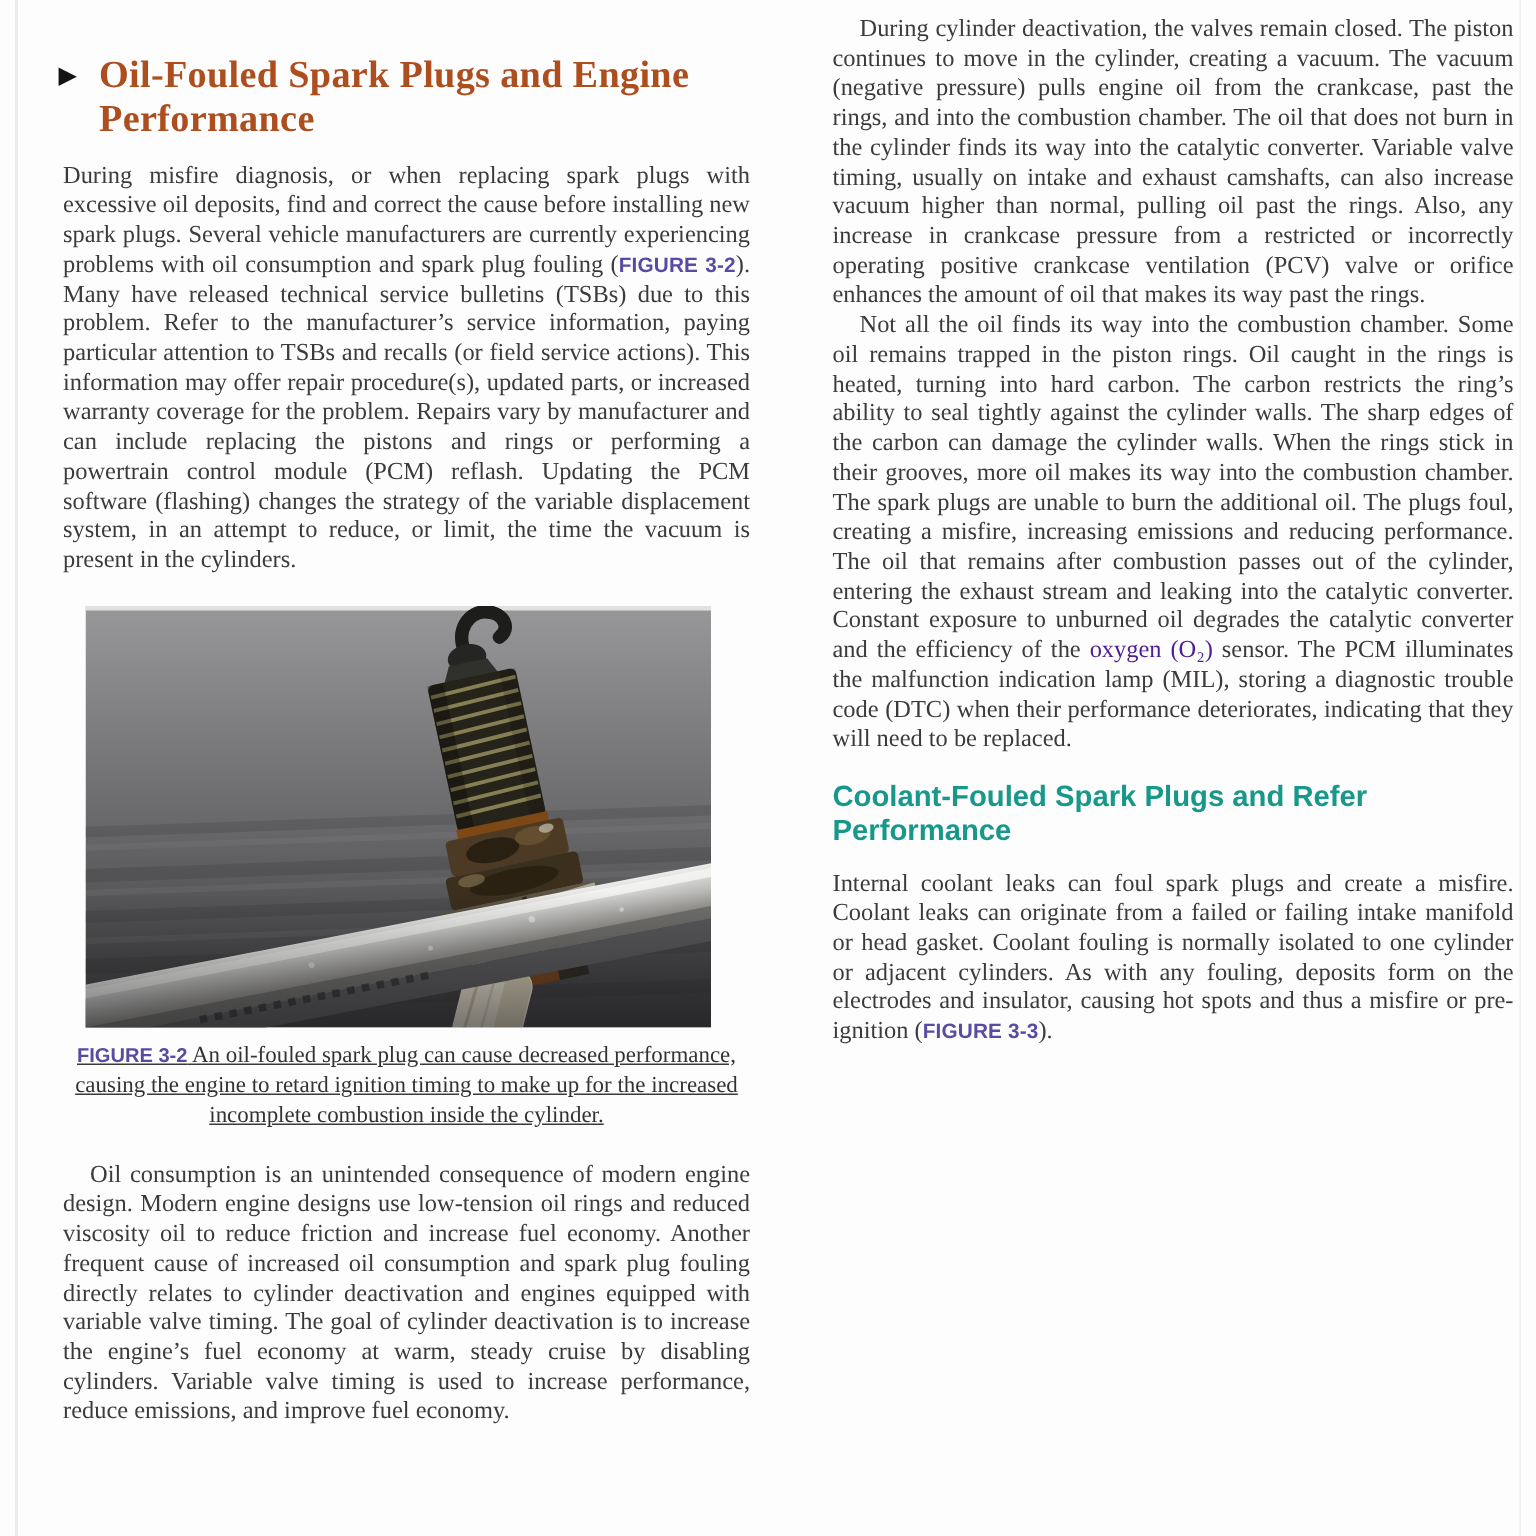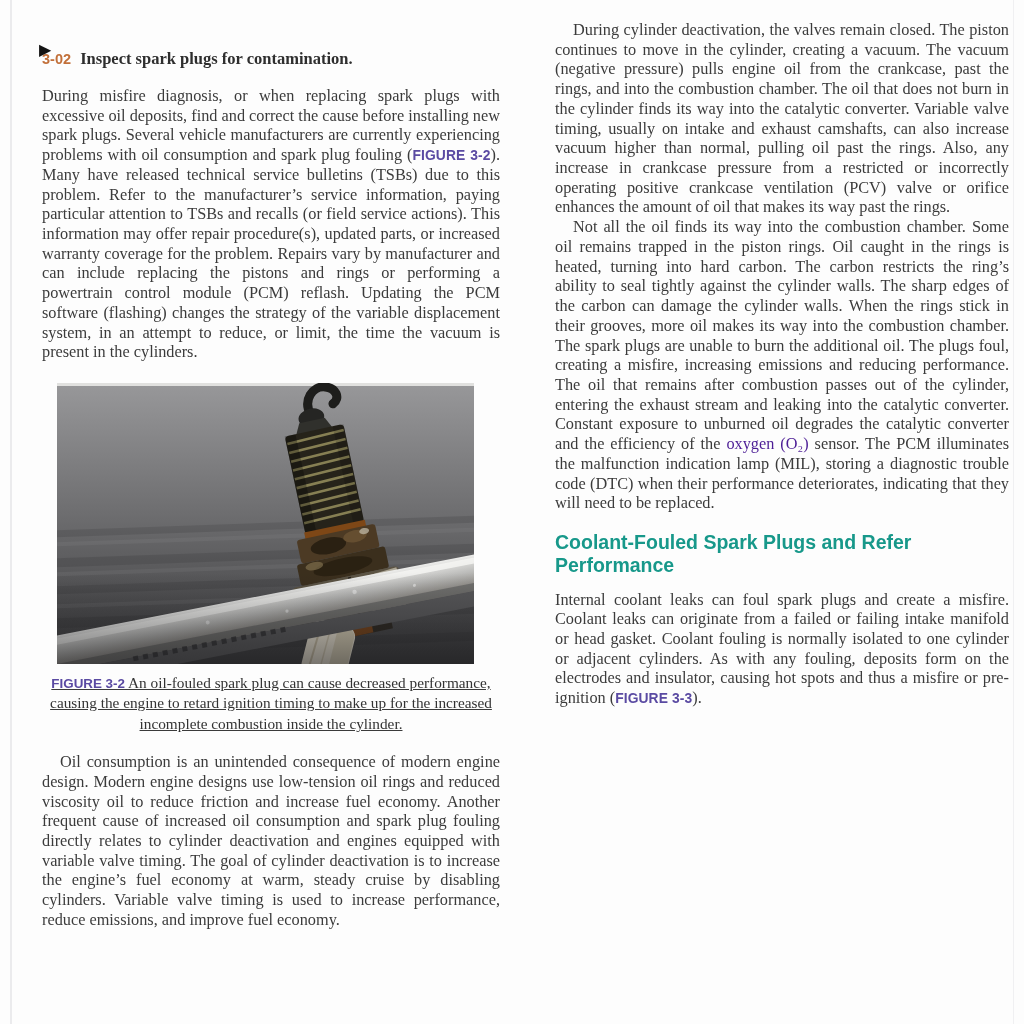--- a/index.html
+++ b/index.html
@@ -6,21 +6,21 @@
   body{
     width:1024px;height:1024px;overflow:hidden;position:relative;
     background:#fdfdfd;
     font-family:"Liberation Serif","DejaVu Serif",serif;
     color:#3b3b3b;
   }
   .edge-left{position:absolute;left:10px;top:0;width:2px;height:1024px;background:#ebebed;}
   .edge-right{position:absolute;right:10px;top:0;width:1px;height:1024px;background:#f0f0f2;}
   .columns{display:flex;padding-left:42px;}
   .col-left{width:458px;padding-top:36px;}
-  .col-right{width:454px;margin-left:55px;padding-top:20px;}
+  .col-right{width:454px;margin-left:55px;padding-top:9px;}
 
   h1.section-heading{
     position:relative;margin:0 0 13px 0;padding-left:24px;
     font-size:25.5px;line-height:1.13;font-weight:700;
     color:#ad4e1f;letter-spacing:.2px;
   }
   h1 .tri{
     position:absolute;left:-3px;top:5px;font-size:16px;color:#141414;
     font-family:"DejaVu Sans",sans-serif;
   }
@@ -61,26 +61,23 @@
 
 <div class="edge-left"></div>
 <div class="edge-right"></div>
 
 <div class="columns">
 
   <div class="col col-left">
 
     <h1 class="section-heading">
       <span class="tri">▶</span>
+      <span>Oil-Fouled Spark Plugs and Engine Performance</span>
     </h1>
 
-    <p class="task-line">
-      <span class="task-num">3-02</span>
-      <span>Inspect spark plugs for contamination.</span>
-    </p>
 
     <p class="body"><span>During misfire diagnosis, or when replacing spark plugs with excessive oil deposits, find and correct the cause before installing new spark plugs. Several vehicle manufacturers are currently experiencing problems with oil consumption and spark plug fouling (</span><span class="figref">FIGURE 3-2</span><span>). Many have released technical service bulletins (TSBs) due to this problem. Refer to the manufacturer’s service information, paying particular attention to TSBs and recalls (or field service actions). This information may offer repair procedure(s), updated parts, or increased warranty coverage for the problem. Repairs vary by manufacturer and can include replacing the pistons and rings or performing a powertrain control module (PCM) reflash. Updating the PCM software (flashing) changes the strategy of the variable displacement system, in an attempt to reduce, or limit, the time the vacuum is present in the cylinders.</span></p>
 
     <figure>
       <div class="photo">
         <svg width="417" height="281" viewBox="0 0 417 281" xmlns="http://www.w3.org/2000/svg">
           <defs>
             <linearGradient id="bgg" x1="0" y1="0" x2="0" y2="1">
               <stop offset="0" stop-color="#98989a"></stop>
               <stop offset="0.45" stop-color="#6f6f71"></stop>

